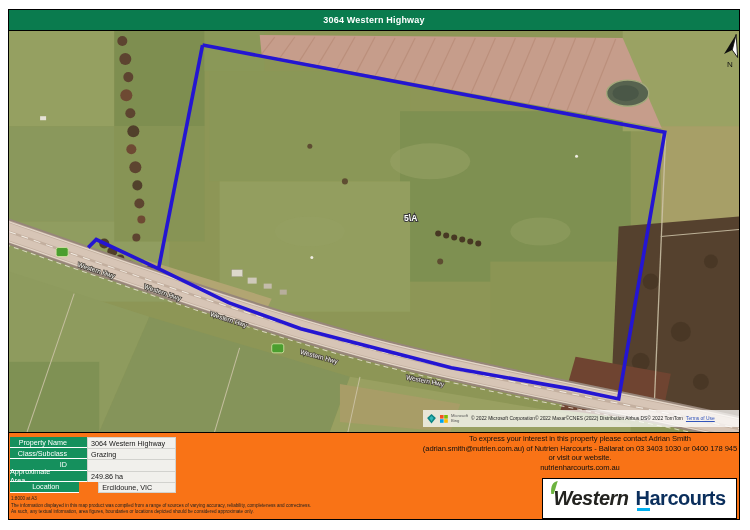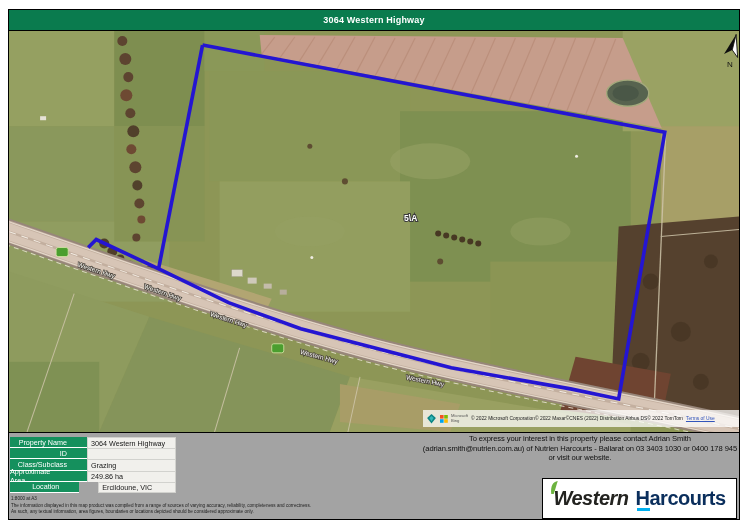--- a/index.html
+++ b/index.html
@@ -2,21 +2,21 @@
 <html><head>
 <meta charset="utf-8">
 <style>
   html,body { margin:0; padding:0; }
   body {
     width:750px; height:530px; position:relative; overflow:hidden;
     background:#ffffff; font-family:"Liberation Sans", sans-serif;
   }
   .sheet {
     position:absolute; left:8px; top:9px; width:732px; height:511px;
-    border:1.6px solid #000; background:#a3a3a3; box-sizing:border-box;
+    border:1.6px solid #000; background:#f97316; box-sizing:border-box;
   }
   
   .header {
     height:20px; background:#0a7b4e; border-bottom:1.4px solid #000;
     display:flex; align-items:center; justify-content:center;
   }
   .header .title { color:#fff; font-size:9px; font-weight:bold; letter-spacing:.2px; }
   
   .map-wrap {
     position:relative; height:401px; border-bottom:1.6px solid #000;
@@ -271,44 +271,45 @@
   </div>
 
   <div class="footer">
 
     <div class="dtable">
       <div class="drow">
         <div class="dl">Property Name</div>
         <div class="dv">3064 Western Highway</div>
       </div>
       <div class="drow">
+        <div class="dl">Class/Subclass</div>
+        <div class="dv">Grazing</div>
+      </div>
+      <div class="drow">
         <div class="dl">ID</div>
         <div class="dv"></div>
-      </div>
-      <div class="drow">
-        <div class="dl">Class/Subclass</div>
-        <div class="dv">Grazing</div>
       </div>
       <div class="drow">
         <div class="dl">Approximate Area</div>
         <div class="dv">249.86 ha</div>
       </div>
       <div class="drow">
         <div class="dl">Location</div>
         <div class="dv">Ercildoune, VIC</div>
       </div>
     </div>
 
     <div class="scale-note">1:8000 at A3</div>
     <div class="disclaimer">The information displayed in this map product was compiled from a range of sources of varying accuracy, reliability, completeness and correctness. As such, any textual information, area figures, boundaries or locations depicted should be considered approximate only.</div>
 
     <div class="contact">
       <div>To express your interest in this property please contact Adrian Smith</div>
       <div>(adrian.smith@nutrien.com.au) of Nutrien Harcourts - Ballarat on 03 3403 1030 or 0400 178 945</div>
       <div>or visit our website.</div>
+      <div>nutrienharcourts.com.au</div>
     </div>
 
     <div class="logo-box">
       <span class="nutrien">
         <svg class="leaf" width="9" height="13" viewBox="0 0 10 16">
           <path d="M1,16 C0,6 3,1 9,0 C7,6 6,11 4,16 Z" fill="#6cb33f"></path>
         </svg>
         <span>Western</span>
       </span>
       <span class="harcourts">

